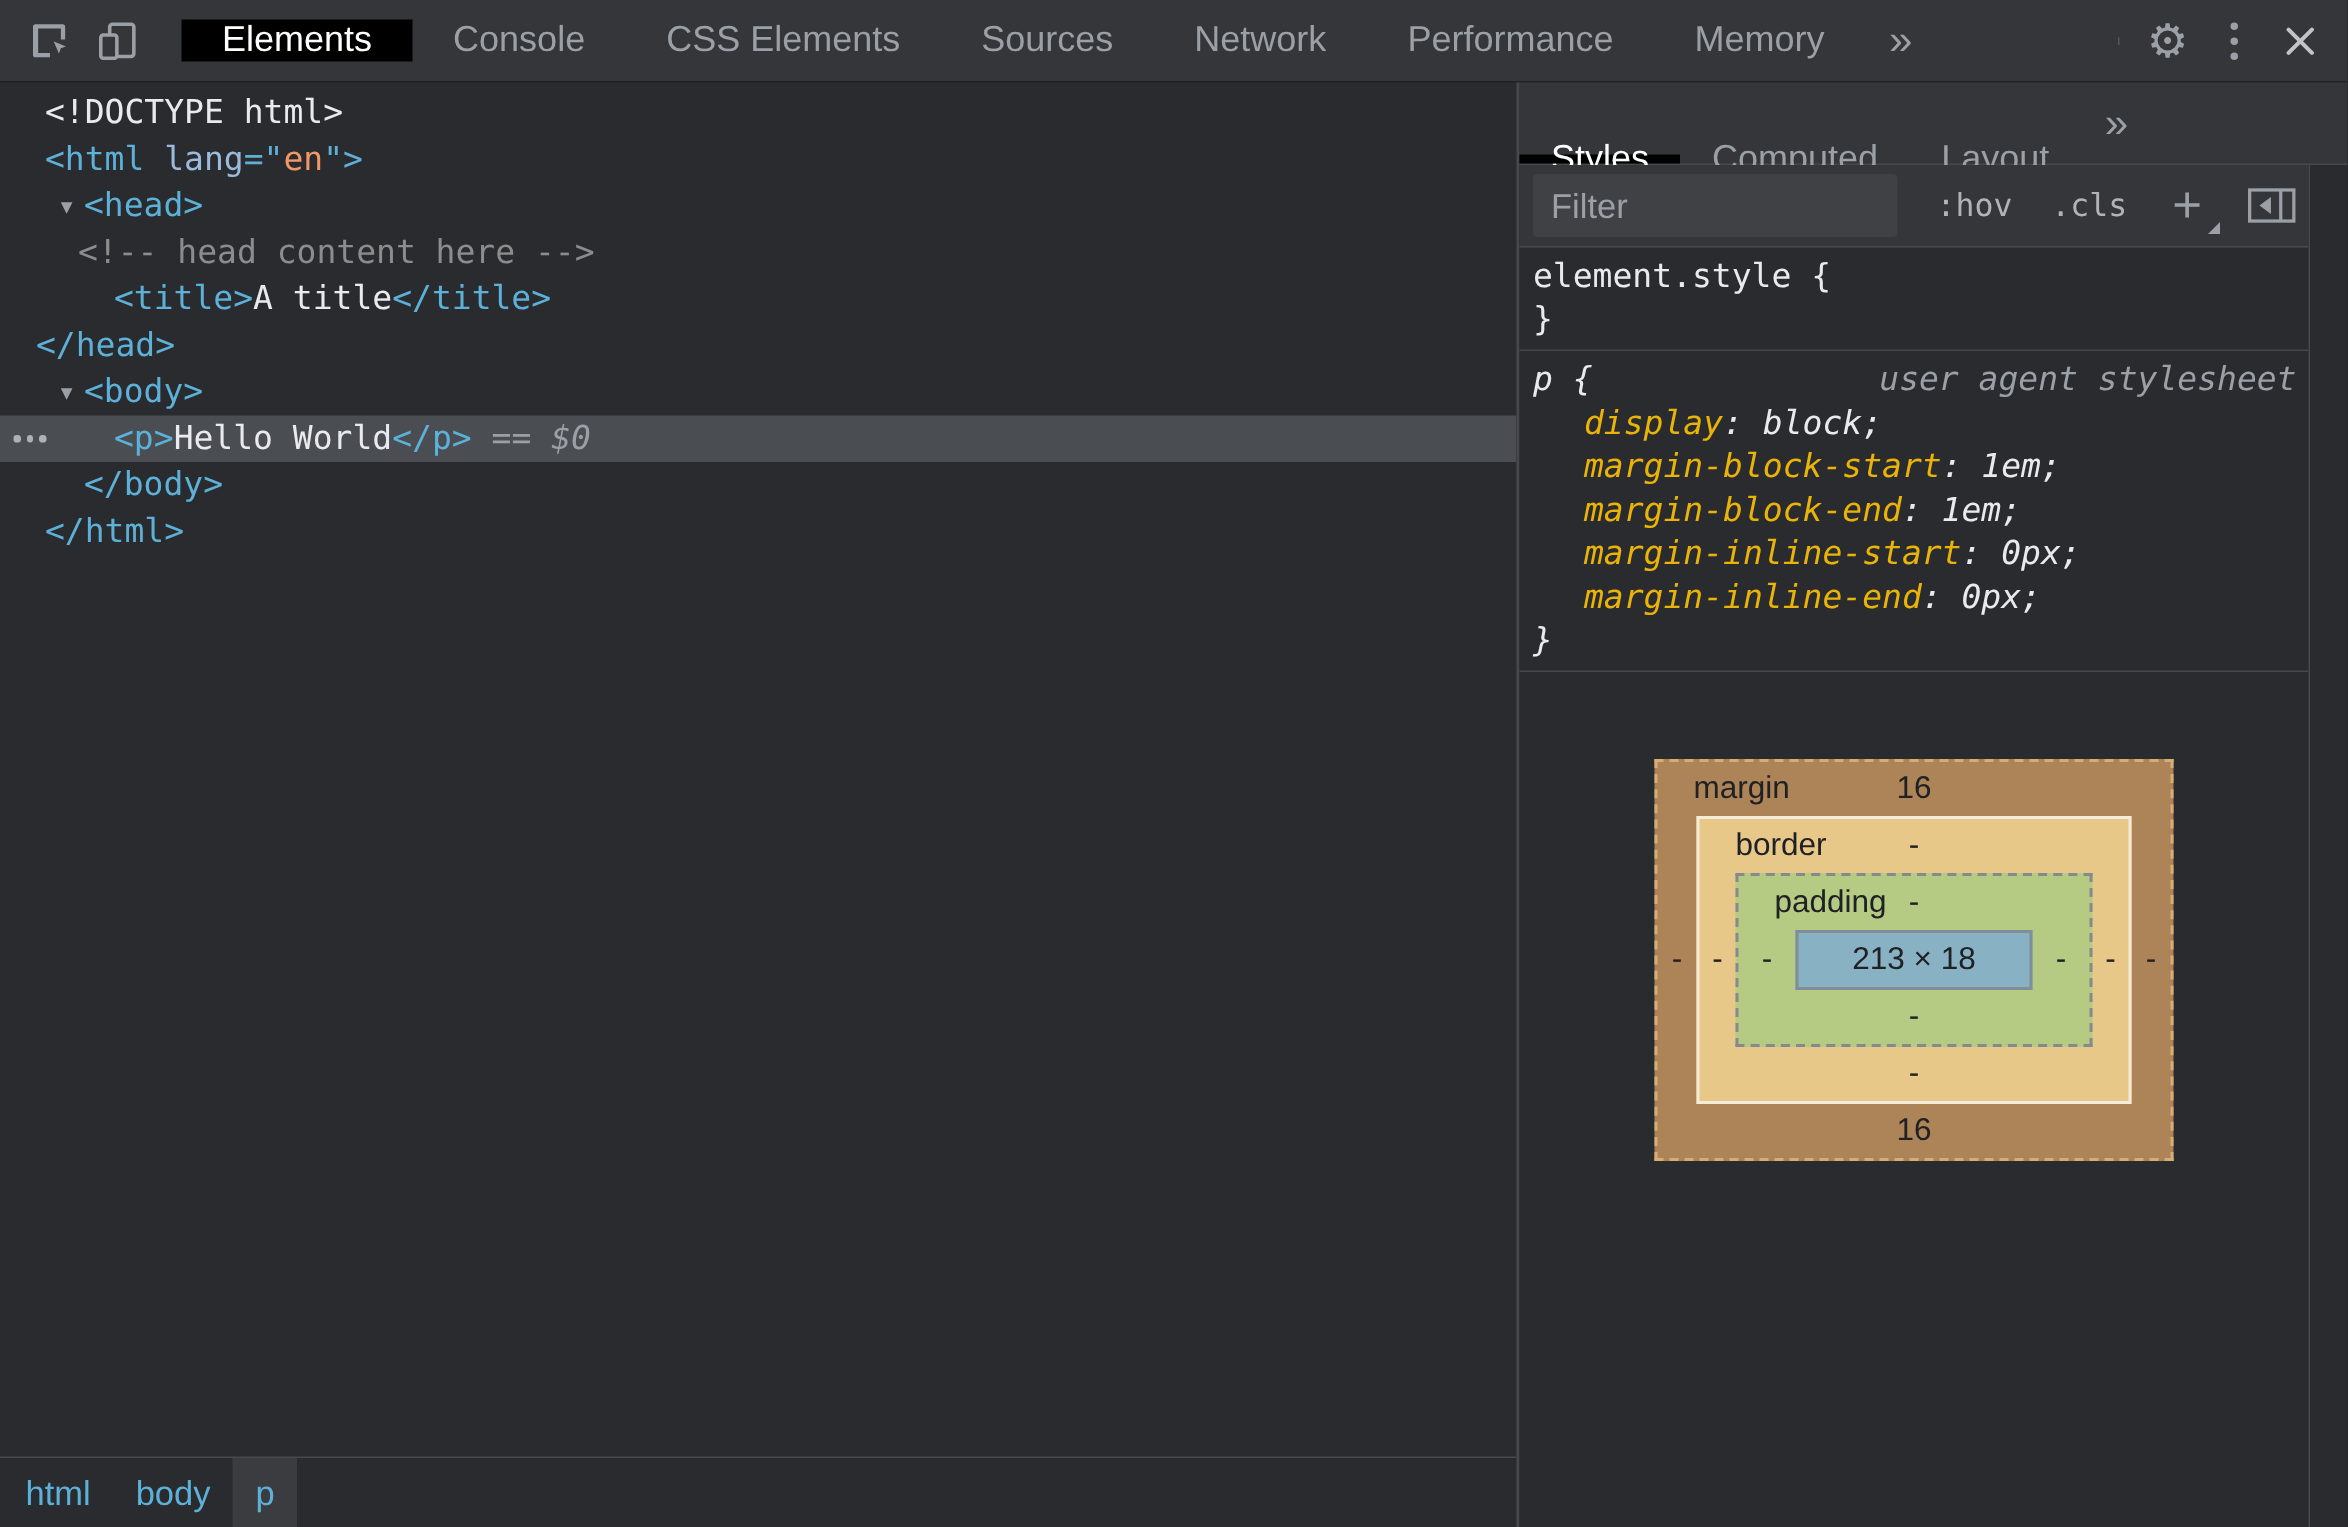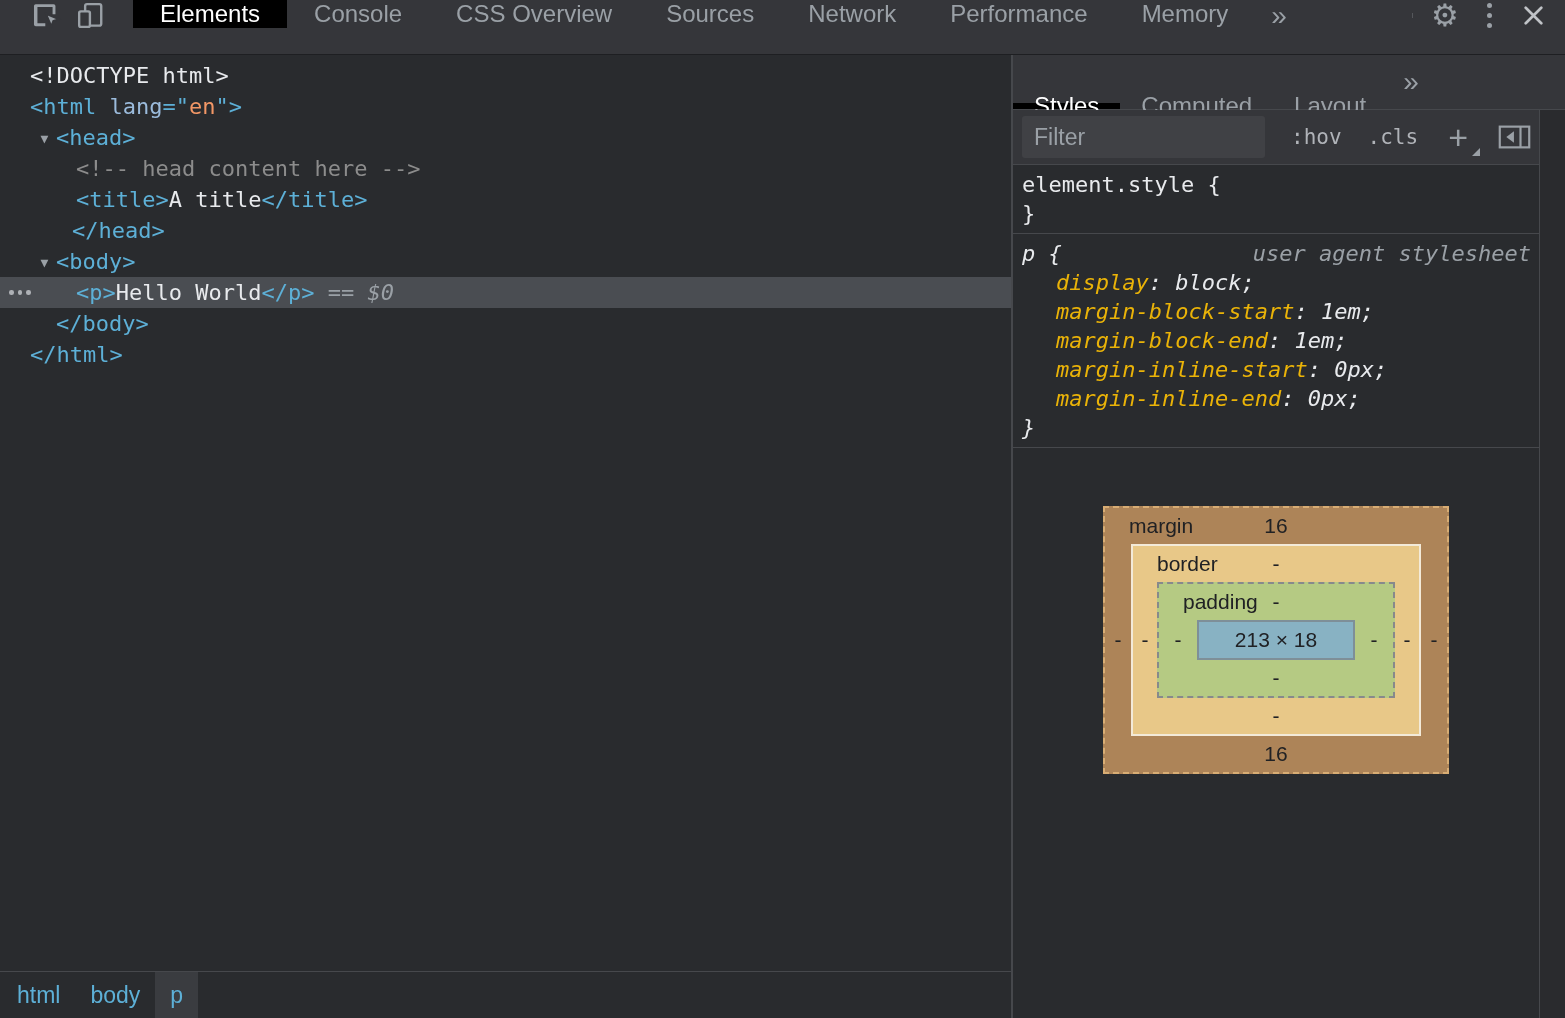--- a/index.html
+++ b/index.html
@@ -8,21 +8,21 @@
     background: #292b2e;
     font-family: "Liberation Sans", sans-serif;
     -webkit-font-smoothing: antialiased;
   }
   .root { display: flex; flex-direction: column; width: 1565px; height: 1018px; }
 
   
   .main-toolbar {
     flex: none; height: 55px; background: #35363a;
     border-bottom: 1px solid #1e1f22;
-    display: flex; align-items: flex-start; padding-left: 24px;
+    display: flex; align-items: center; padding-left: 12px;
   }
   .icon-btn {
     width: 44px; display: flex; align-items: center; justify-content: center;
     color: #9aa0a6; flex: none;
   }
   .vdiv { width: 1px; background: #55575b; margin: 13px 10px; flex: none; }
   .main-tabs, .styles-tabs-list { display: flex; align-items: stretch; }
   .tab {
     padding: 0 27px; display: flex; align-items: center;
     color: #9aa0a6; font-size: 24px; white-space: nowrap; cursor: default;
@@ -162,21 +162,21 @@
         <svg width="31" height="31" viewBox="0 0 26 26" fill="none">
           <rect x="8.5" y="3.5" width="13.5" height="18" rx="1.6" stroke="#9aa0a6" stroke-width="2"></rect>
           <rect x="3.5" y="9.5" width="9" height="13" rx="1.4" fill="#35363a" stroke="#9aa0a6" stroke-width="2"></rect>
         </svg>
       </span>
     </div>
     <div class="vdiv"></div>
     <div class="main-tabs" id="main-tabs">
         <div class="tab selected">Elements</div>
         <div class="tab">Console</div>
-        <div class="tab">CSS Overview</div>
+        <div class="tab">CSS Elements</div>
         <div class="tab">Sources</div>
         <div class="tab">Network</div>
         <div class="tab">Performance</div>
         <div class="tab">Memory</div>
       </div>
     <div class="chevrons">»</div>
     <div class="toolbar-right">
       <div class="vdiv"></div>
       <div class="icon-btn">
         <span class="gear-glyph">⚙</span>
@@ -198,23 +198,23 @@
     </div>
   </div>
 
   <div class="content">
 
     <div class="left-panel">
       <div class="tree" id="tree">
           <div class="tree-row" style="padding-left: 30px;"><span class="seg c-plain">&lt;!DOCTYPE html&gt;</span></div>
           <div class="tree-row" style="padding-left: 30px;"><span class="seg c-tag">&lt;html</span><span class="seg c-attr"> lang</span><span class="seg c-tag">="</span><span class="seg c-value">en</span><span class="seg c-tag">"&gt;</span></div>
           <div class="tree-row" style="padding-left: 56px;"><span class="arrow">▼</span><span class="seg c-tag">&lt;head&gt;</span></div>
-          <div class="tree-row" style="padding-left: 76px;"><span class="seg c-comment">&lt;!-- head content here --&gt;</span></div>
+          <div class="tree-row" style="padding-left: 52px;"><span class="seg c-comment">&lt;!-- head content here --&gt;</span></div>
           <div class="tree-row" style="padding-left: 76px;"><span class="seg c-tag">&lt;title&gt;</span><span class="seg c-plain">A title</span><span class="seg c-tag">&lt;/title&gt;</span></div>
-          <div class="tree-row" style="padding-left: 72px;"><span class="seg c-tag">&lt;/head&gt;</span></div>
+          <div class="tree-row" style="padding-left: 24px;"><span class="seg c-tag">&lt;/head&gt;</span></div>
           <div class="tree-row" style="padding-left: 56px;"><span class="arrow">▼</span><span class="seg c-tag">&lt;body&gt;</span></div>
           <div class="tree-row selected" style="padding-left: 76px;"><span class="gutter-dots"><span class="gdot"></span><span class="gdot"></span><span class="gdot"></span></span><span class="seg c-tag">&lt;p&gt;</span><span class="seg c-plain">Hello World</span><span class="seg c-tag">&lt;/p&gt;</span><span class="seg c-meta"> == </span><span class="seg c-dollar">$0</span></div>
           <div class="tree-row" style="padding-left: 56px;"><span class="seg c-tag">&lt;/body&gt;</span></div>
           <div class="tree-row" style="padding-left: 30px;"><span class="seg c-tag">&lt;/html&gt;</span></div>
         </div>
       <div class="statusbar" id="crumbs">
           <div class="crumb">html</div>
           <div class="crumb">body</div>
           <div class="crumb selected">p</div>
         </div>

